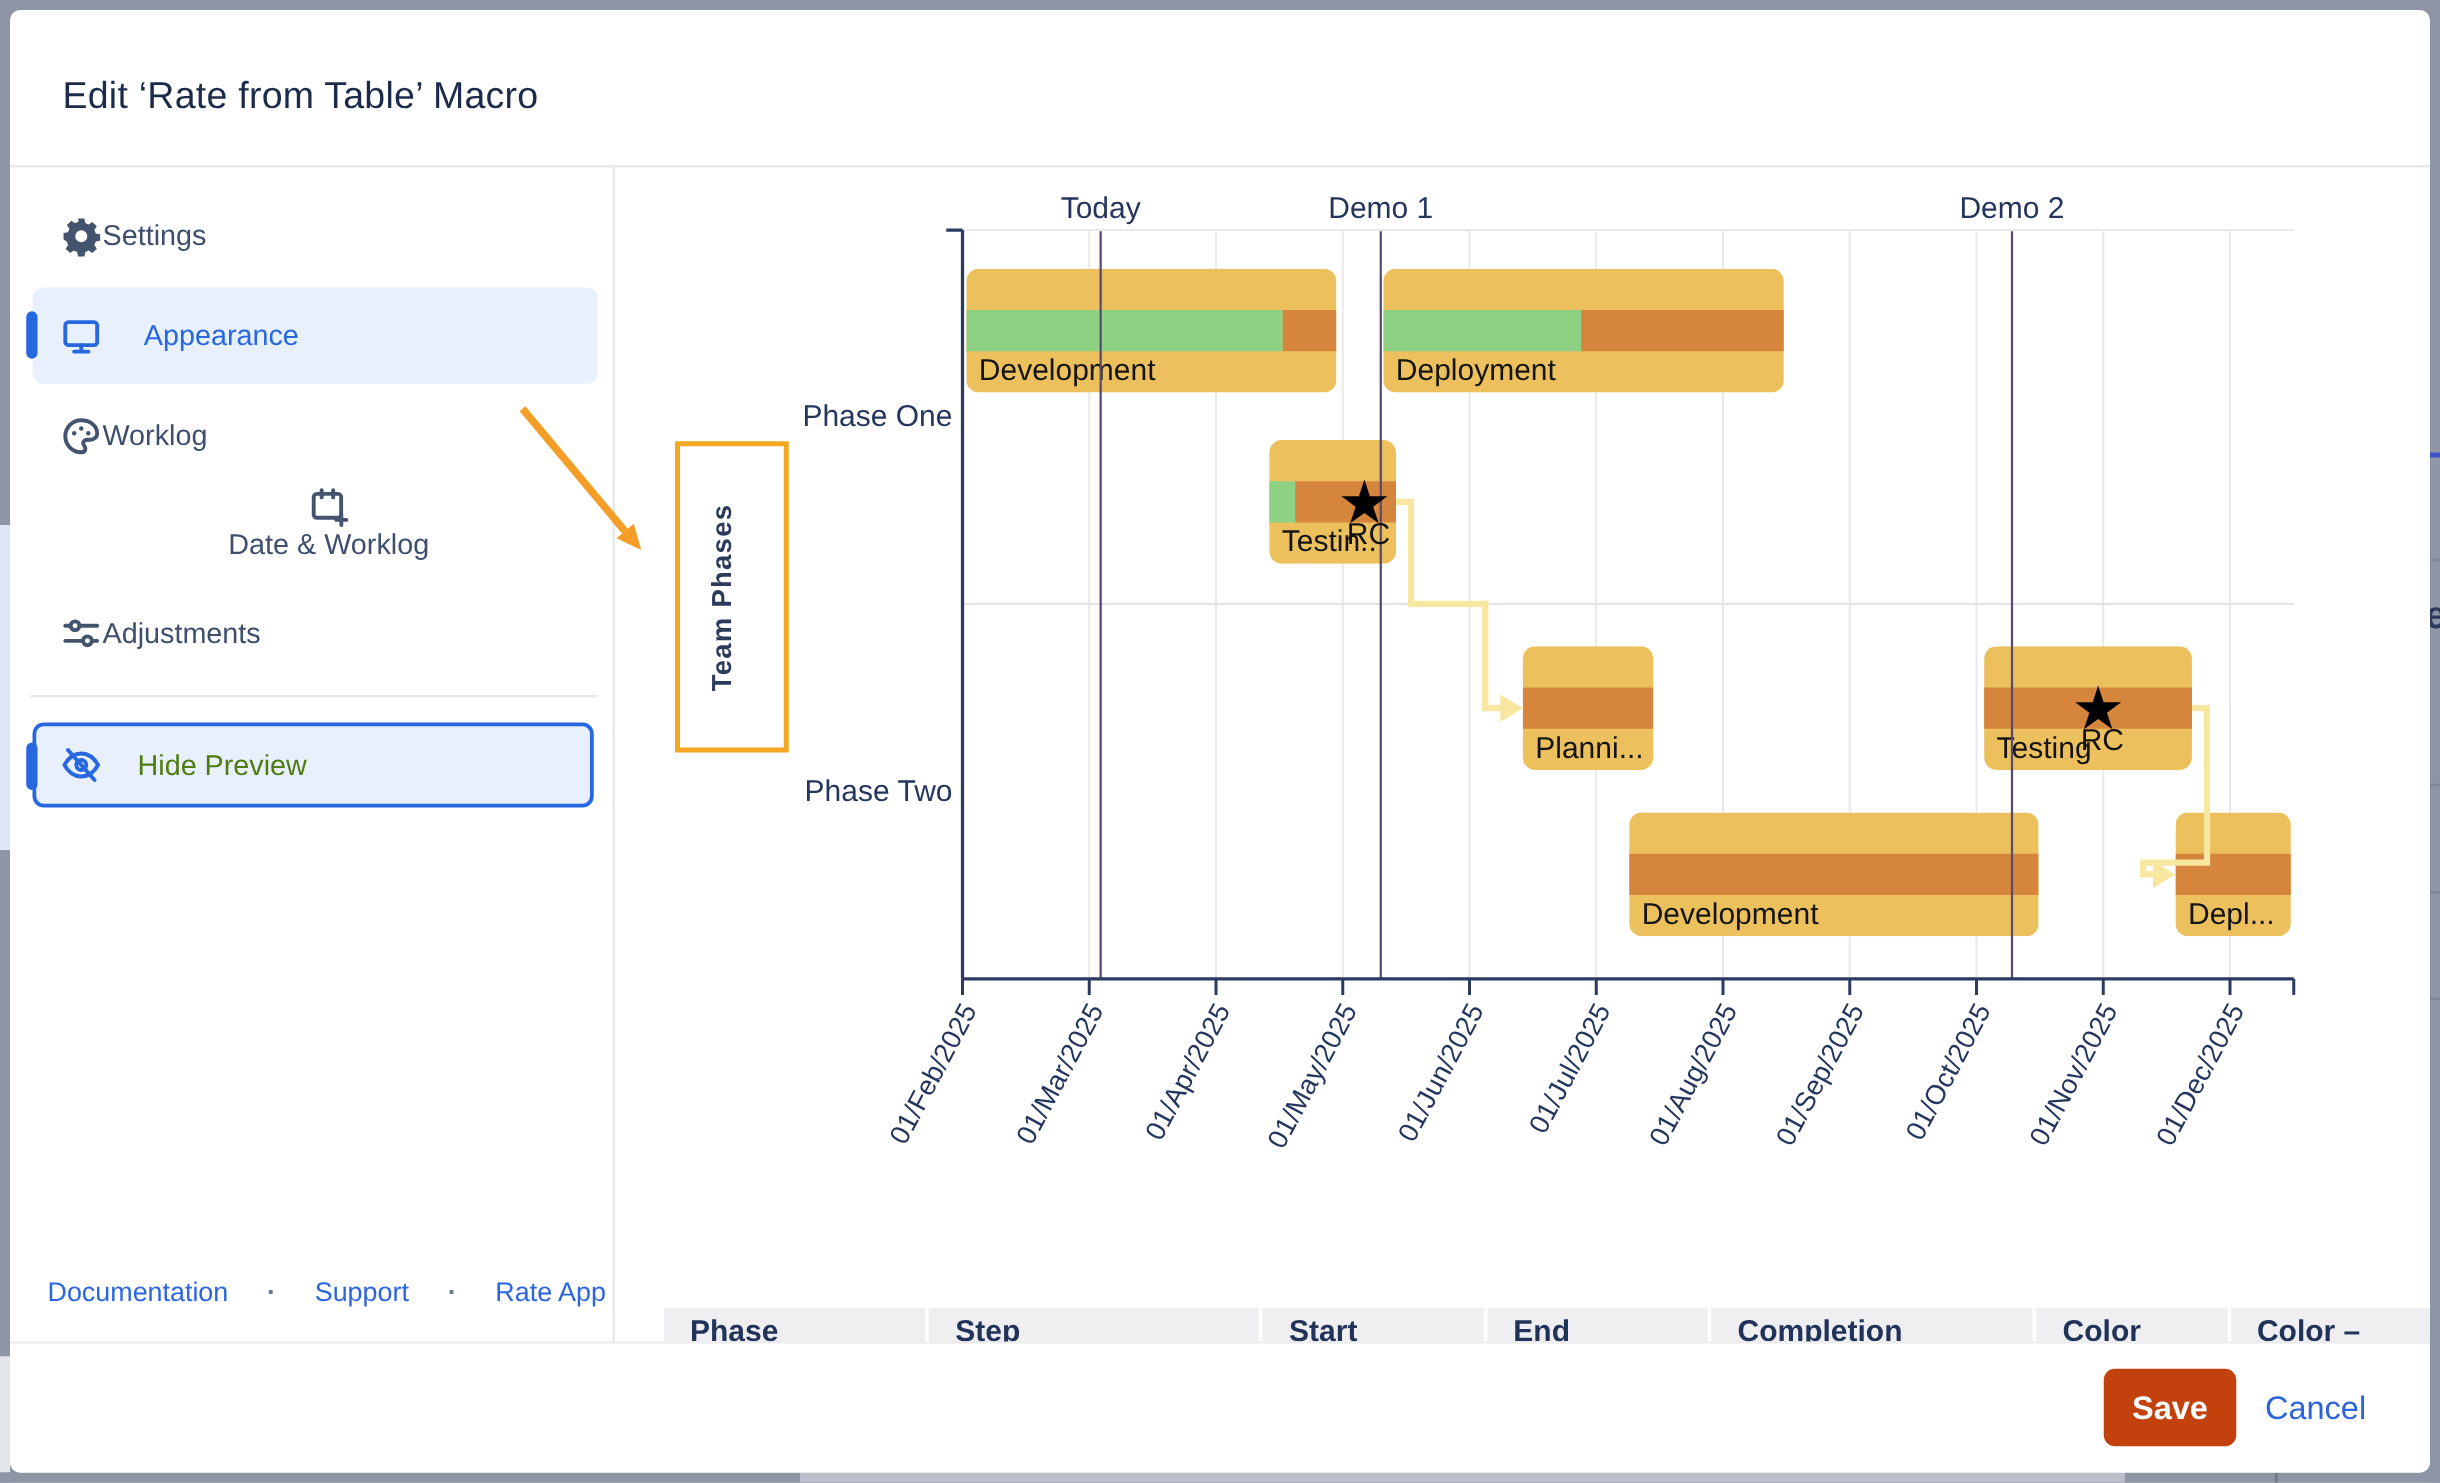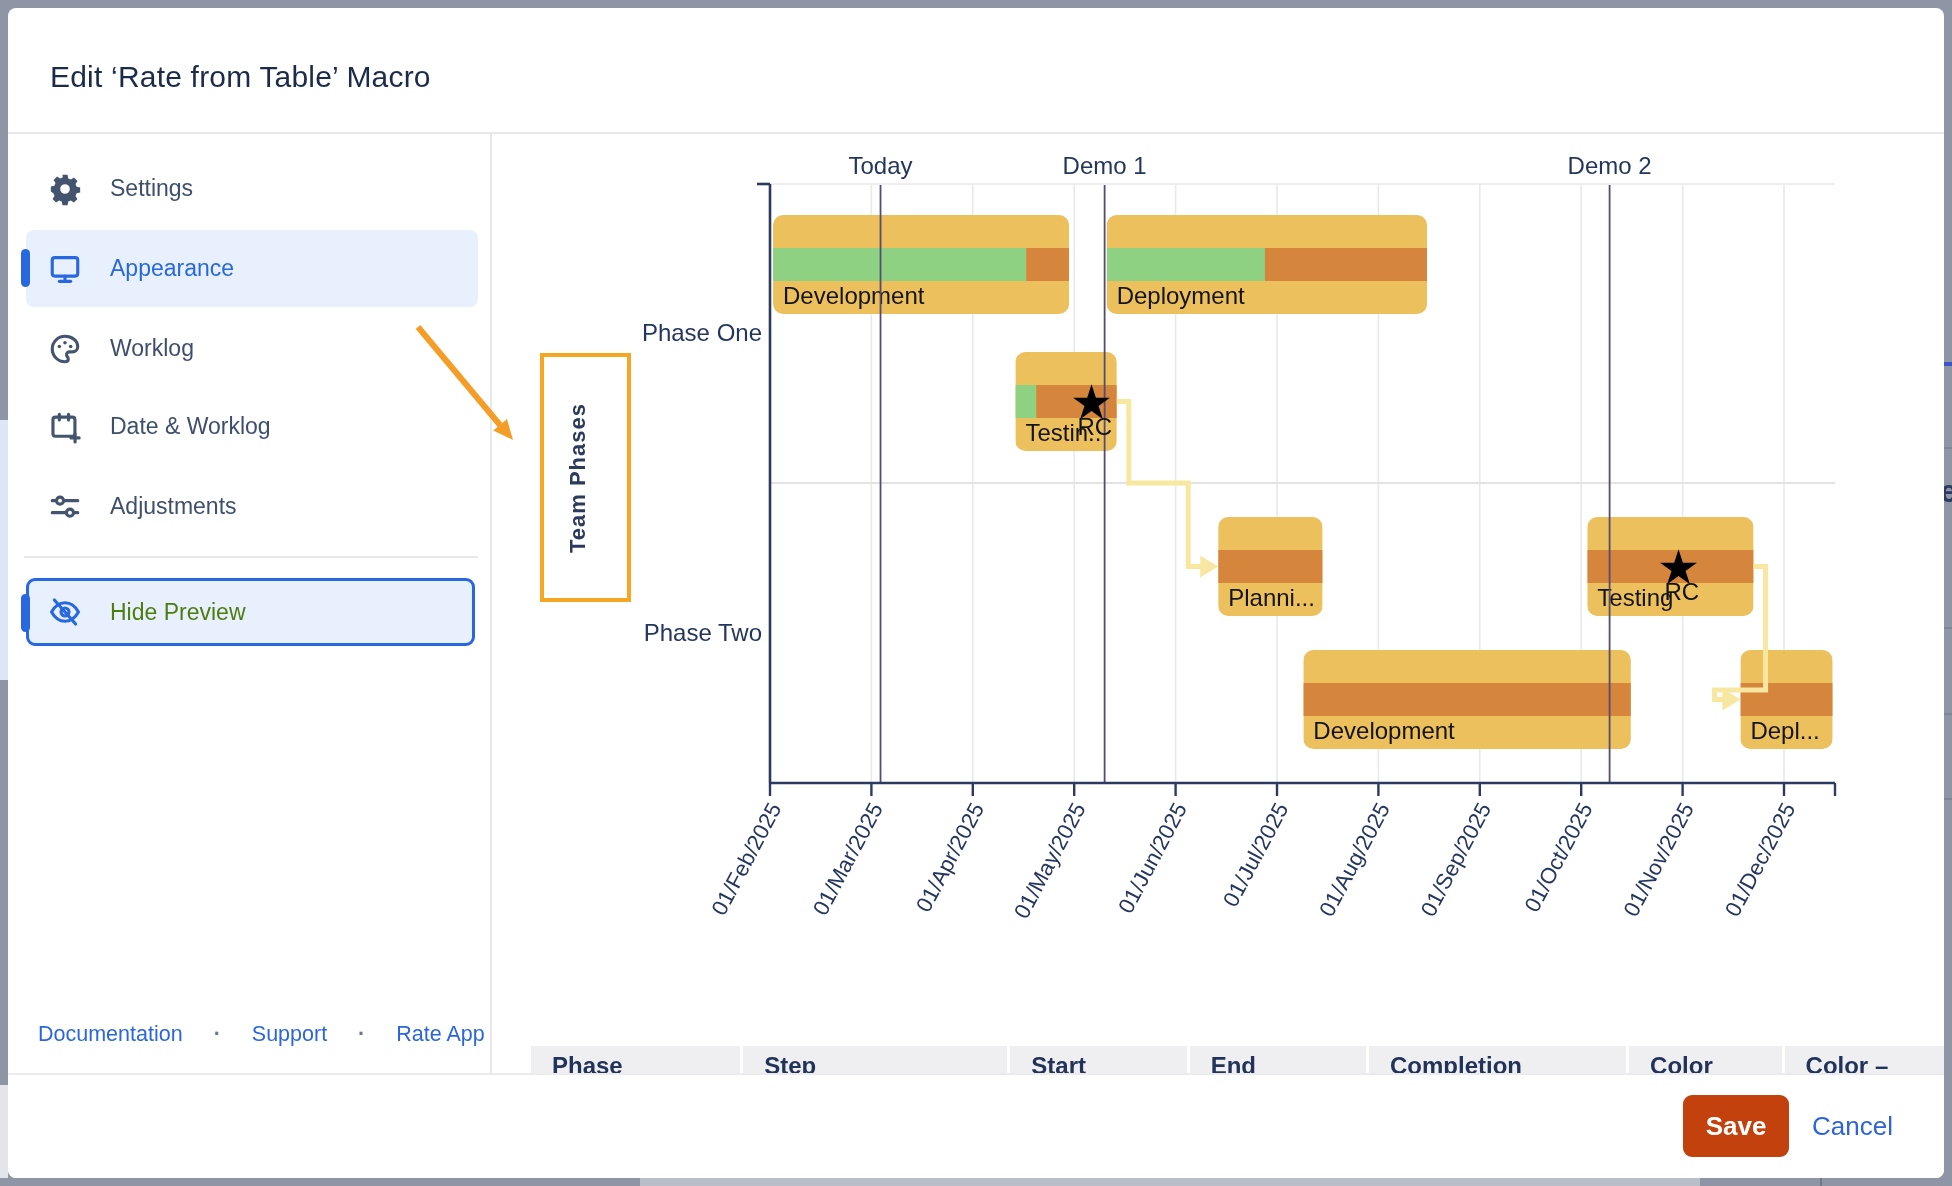--- a/index.html
+++ b/index.html
@@ -4,24 +4,24 @@
 <style>
   html,body{margin:0;padding:0;width:1952px;height:1186px;overflow:hidden;
     font-family:"Liberation Sans","DejaVu Sans",sans-serif;background:#8e96a6;}
   .abs{position:absolute;}
   #modal{left:8px;top:8px;width:1936px;height:1170px;background:#ffffff;border-radius:8px;}
   #title{left:50px;top:60px;font-size:30px;font-weight:500;color:#1c2b4a;letter-spacing:.2px;}
   .hline{height:2px;background:#e6e8ec;}
   #header-divider{left:8px;top:132px;width:1936px;}
   #sidebar-border{left:490px;top:133px;width:2px;height:941px;background:#e6e8ec;}
   .side-item{left:26px;width:452px;height:77px;border-radius:8px;display:flex;align-items:center;
-    gap:28px;padding-left:22px;box-sizing:border-box;cursor:pointer;}
+    padding-left:22px;box-sizing:border-box;cursor:pointer;}
   .side-item .lbl{font-size:23px;color:#3e4f6d;}
   .side-item.selected{background:#e9f0fd;}
-  .side-item.selected .lbl{color:#2767e0;}
+  .side-item.selected .lbl{color:#2767e0;margin-left:33px;}
   .indicator{left:21px;width:9px;border-radius:5px;background:#2767e0;height:38px;}
   .icon{width:34px;height:34px;flex:0 0 34px;}
   #list-divider{left:24px;top:556px;width:454px;height:2px;background:#e9e9ea;}
   #preview-toggle{left:26px;top:578px;width:449px;height:68px;border:3px solid #2767e0;border-radius:9px;
     background:#e9f0fd;display:flex;align-items:center;gap:28px;padding-left:19px;box-sizing:border-box;cursor:pointer;}
   #preview-toggle .lbl{font-size:23px;color:#4d7c0f;}
   #side-links{left:38px;top:1022px;display:flex;align-items:center;gap:31px;font-size:21.5px;}
   #side-links a{color:#2b66e0;text-decoration:none;cursor:pointer;}
   #side-links .dot{color:#6b778c;font-weight:700;}
   #chart-wrap{left:491px;top:133px;width:1453px;height:913px;}
@@ -82,21 +82,21 @@
       <div class="abs indicator" style="top: 249px;"></div>
       <div class="abs side-item" style="top: 310px;">
         <span class="icon"><svg viewBox="0 0 24 24" width="34" height="34">
             <path stroke="#44546f" stroke-width="2.2" fill="none" stroke-linecap="round" stroke-linejoin="round" d="M12 3a9 9 0 1 0 0 18c1.5 0 2.3-.9 2.3-2 0-.6-.2-1.1-.6-1.5-.4-.4-.6-.9-.6-1.5 0-1.1.9-2 2-2h2.1c2.1 0 3.8-1.6 3.8-3.6C21 6.1 16.9 3 12 3z"></path>
             <circle cx="8" cy="10.3" r="1.25" fill="#44546f"></circle>
             <circle cx="12" cy="7.6" r="1.25" fill="#44546f"></circle>
             <circle cx="16" cy="10.3" r="1.25" fill="#44546f"></circle>
           </svg></span>
                  <span class="lbl">Worklog</span>
       </div>
-      <div class="abs side-item" style="top: 388px;">
+      <div class="abs side-item" style="top: 388px; flex-direction: column;">
         <span class="icon"><svg viewBox="0 0 24 24" width="34" height="34">
             <rect x="3.5" y="5" width="15.5" height="13.5" rx="1.8" stroke="#44546f" stroke-width="2.2" fill="none" stroke-linecap="round" stroke-linejoin="round"></rect>
             <line x1="8" y1="3" x2="8" y2="7" stroke="#44546f" stroke-width="2.2" fill="none" stroke-linecap="round" stroke-linejoin="round"></line>
             <line x1="14.5" y1="3" x2="14.5" y2="7" stroke="#44546f" stroke-width="2.2" fill="none" stroke-linecap="round" stroke-linejoin="round"></line>
             <line x1="16.2" y1="19.7" x2="22" y2="19.7" stroke="#44546f" stroke-width="2.2" fill="none" stroke-linecap="round" stroke-linejoin="round"></line>
             <line x1="19.1" y1="16.8" x2="19.1" y2="22.6" stroke="#44546f" stroke-width="2.2" fill="none" stroke-linecap="round" stroke-linejoin="round"></line>
           </svg></span>
                  <span class="lbl">Date &amp; Worklog</span>
       </div>
       <div class="abs side-item" style="top: 468px;">

